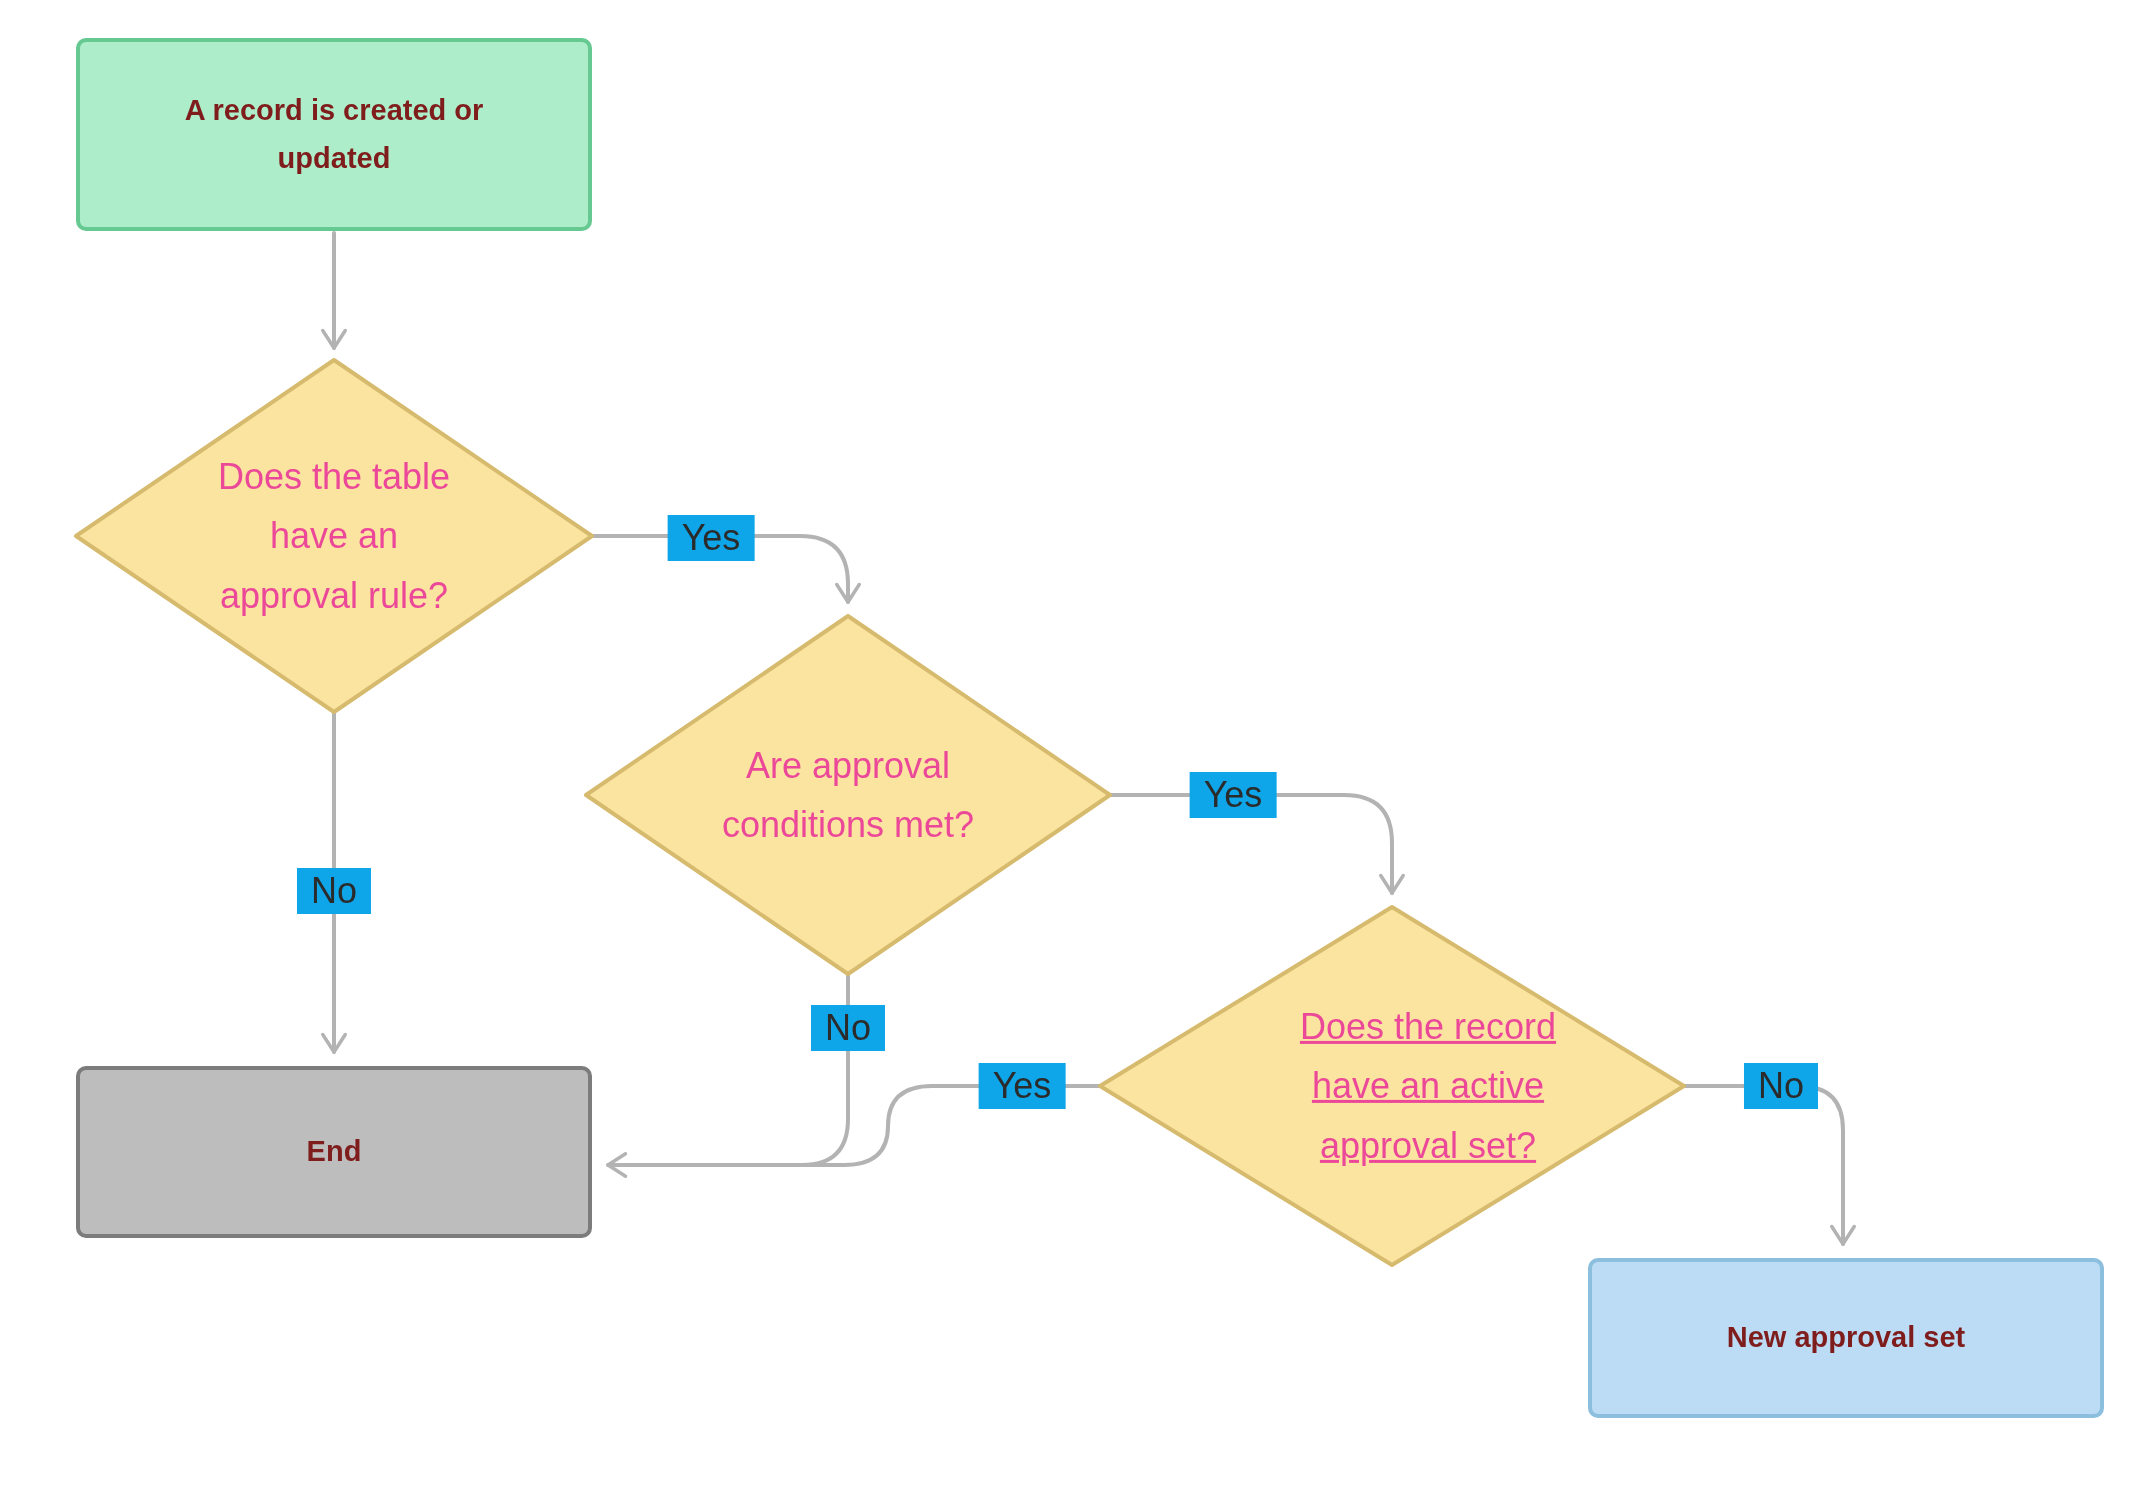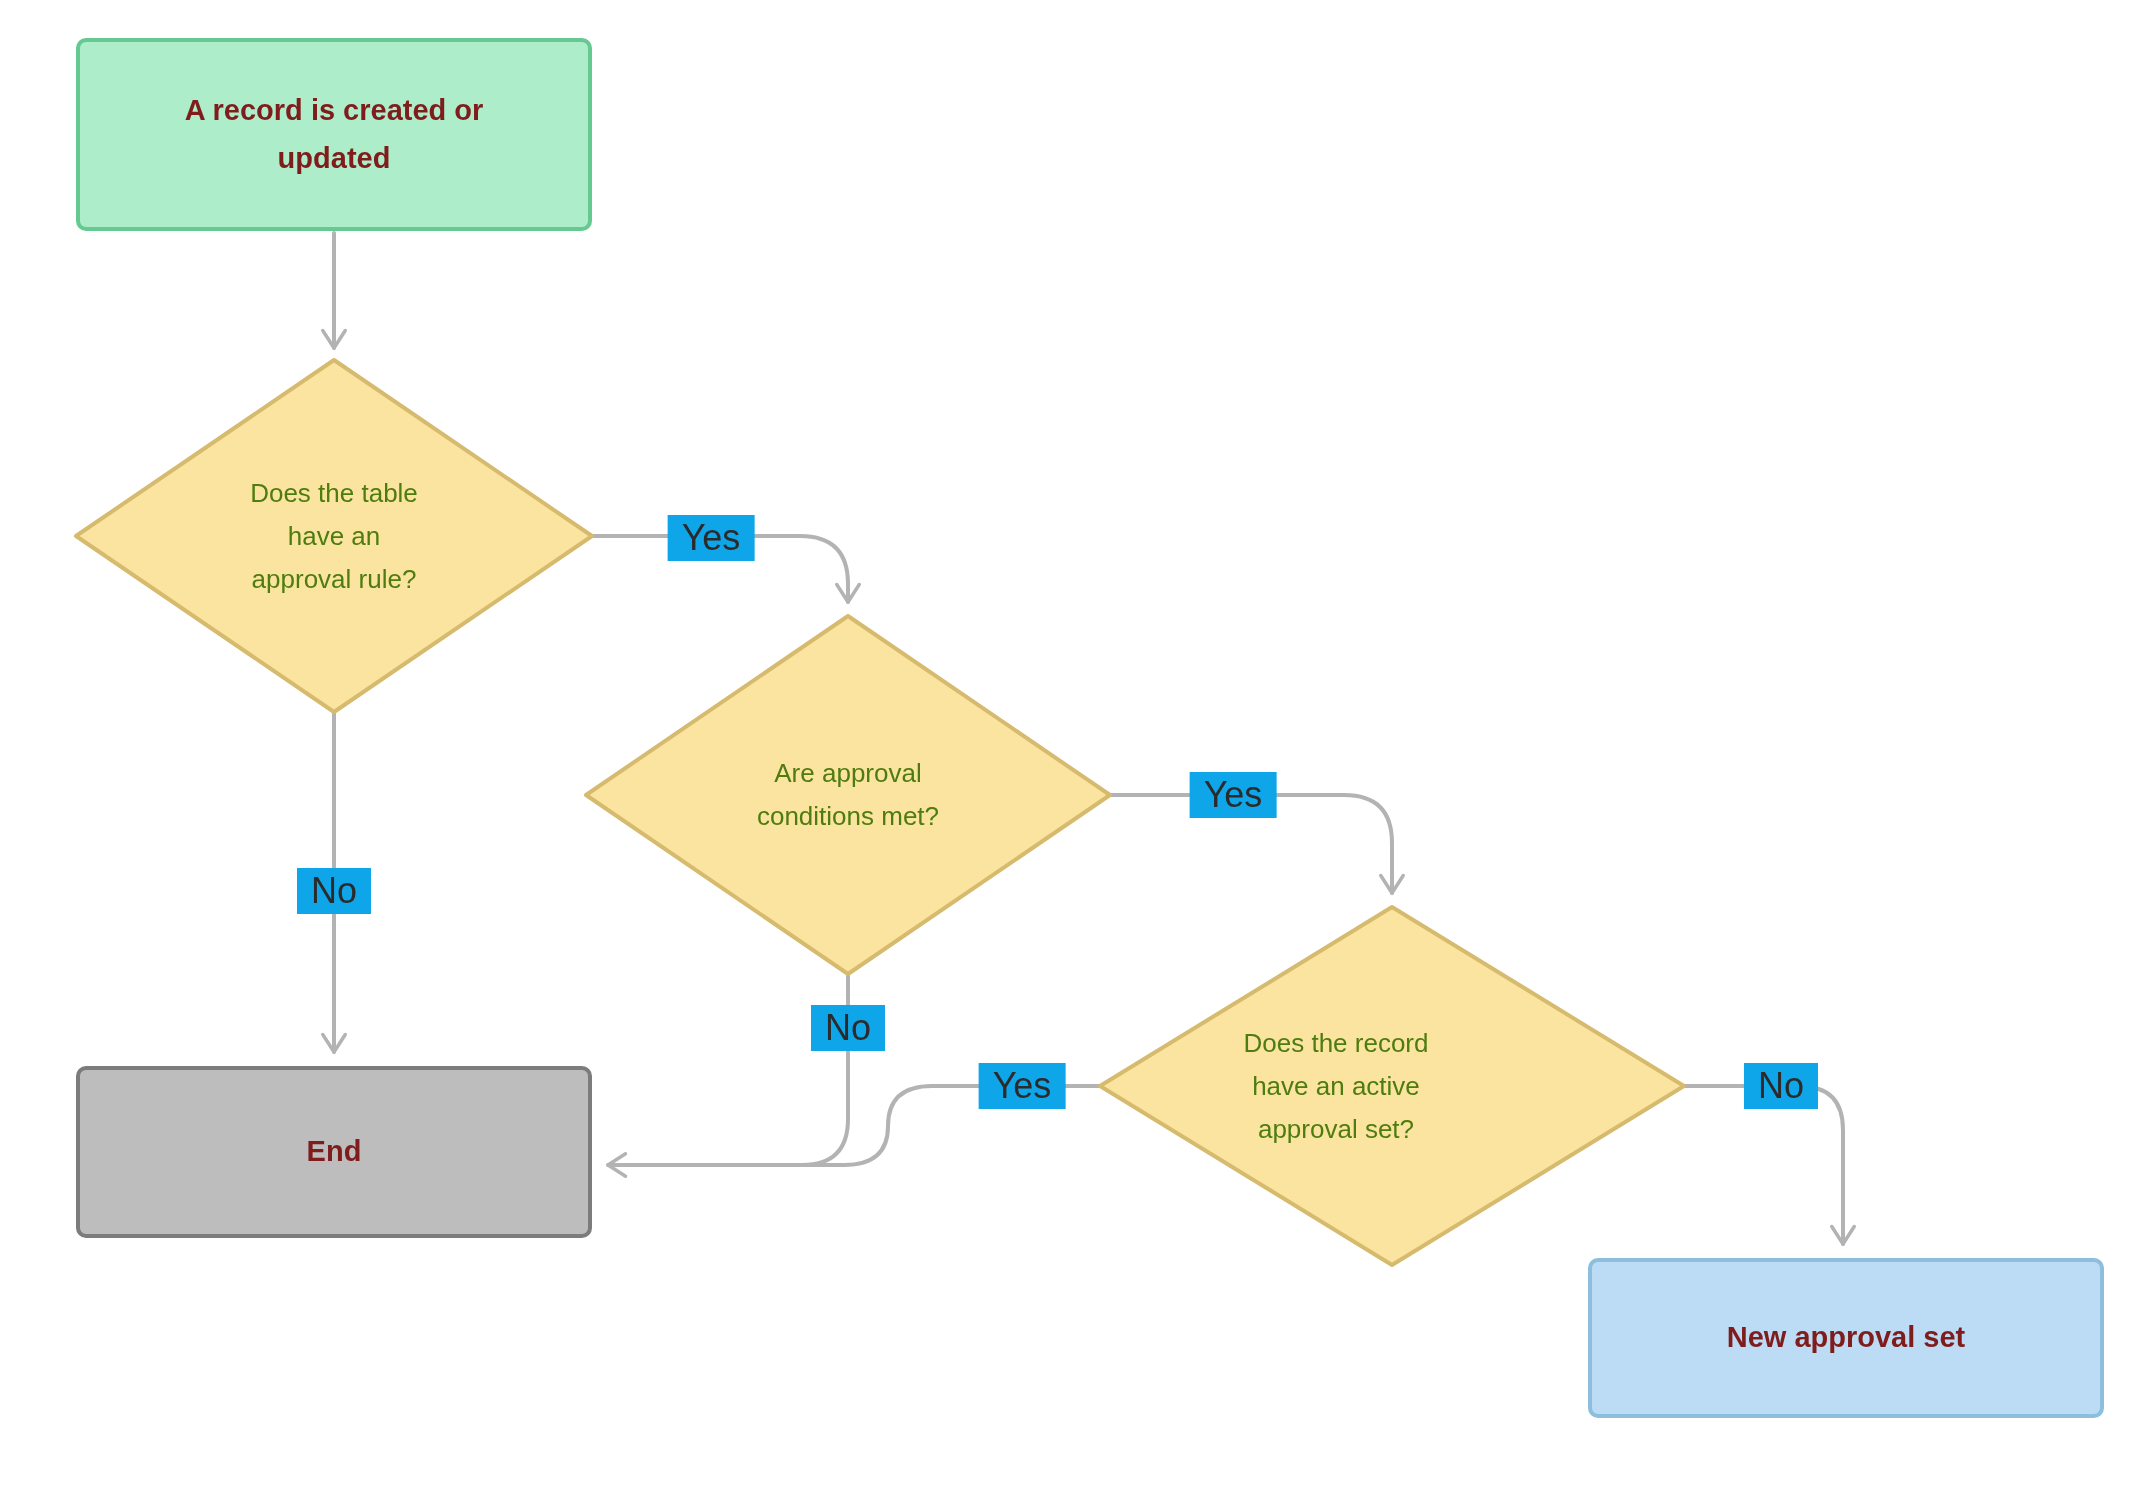--- a/index.html
+++ b/index.html
@@ -28,31 +28,31 @@
     white-space: pre-line;
   }
   .node-start  { left: 76px;   top: 38px;   width: 516px; height: 193px; background: #aeedc9; border: 4px solid #66c992; }
   .node-end    { left: 76px;   top: 1066px; width: 516px; height: 172px; background: #bdbdbd; border: 4px solid #7c7c7c; }
   .node-result { left: 1588px; top: 1258px; width: 516px; height: 160px; background: #bcdcf5; border: 4px solid #8cbede; }
 
   .diamond-label {
     position: absolute;
     transform: translate(-50%, -50%);
     text-align: center;
-    font-size: 26px;
+    font-size: 36px;
     font-weight: 400;
     line-height: 1.65;
-    color: #4d7c0f;
+    color: #ec4899;
     white-space: pre-line;
     width: 420px;
     pointer-events: none;
   }
   .dl-1 { left: 334px;  top: 536px; }
   .dl-2 { left: 848px;  top: 795px; }
-  .dl-3 { left: 1336px; top: 1086px; }
+  .dl-3 { left: 1428px; top: 1086px; text-decoration: underline; }
 
   .edge-label {
     position: absolute;
     transform: translate(-50%, -50%);
     background: #0ea5e9;
     padding: 2px 14px;
     font-weight: 400;
     font-size: 36px;
     color: #2b2b2b;
     pointer-events: none;

